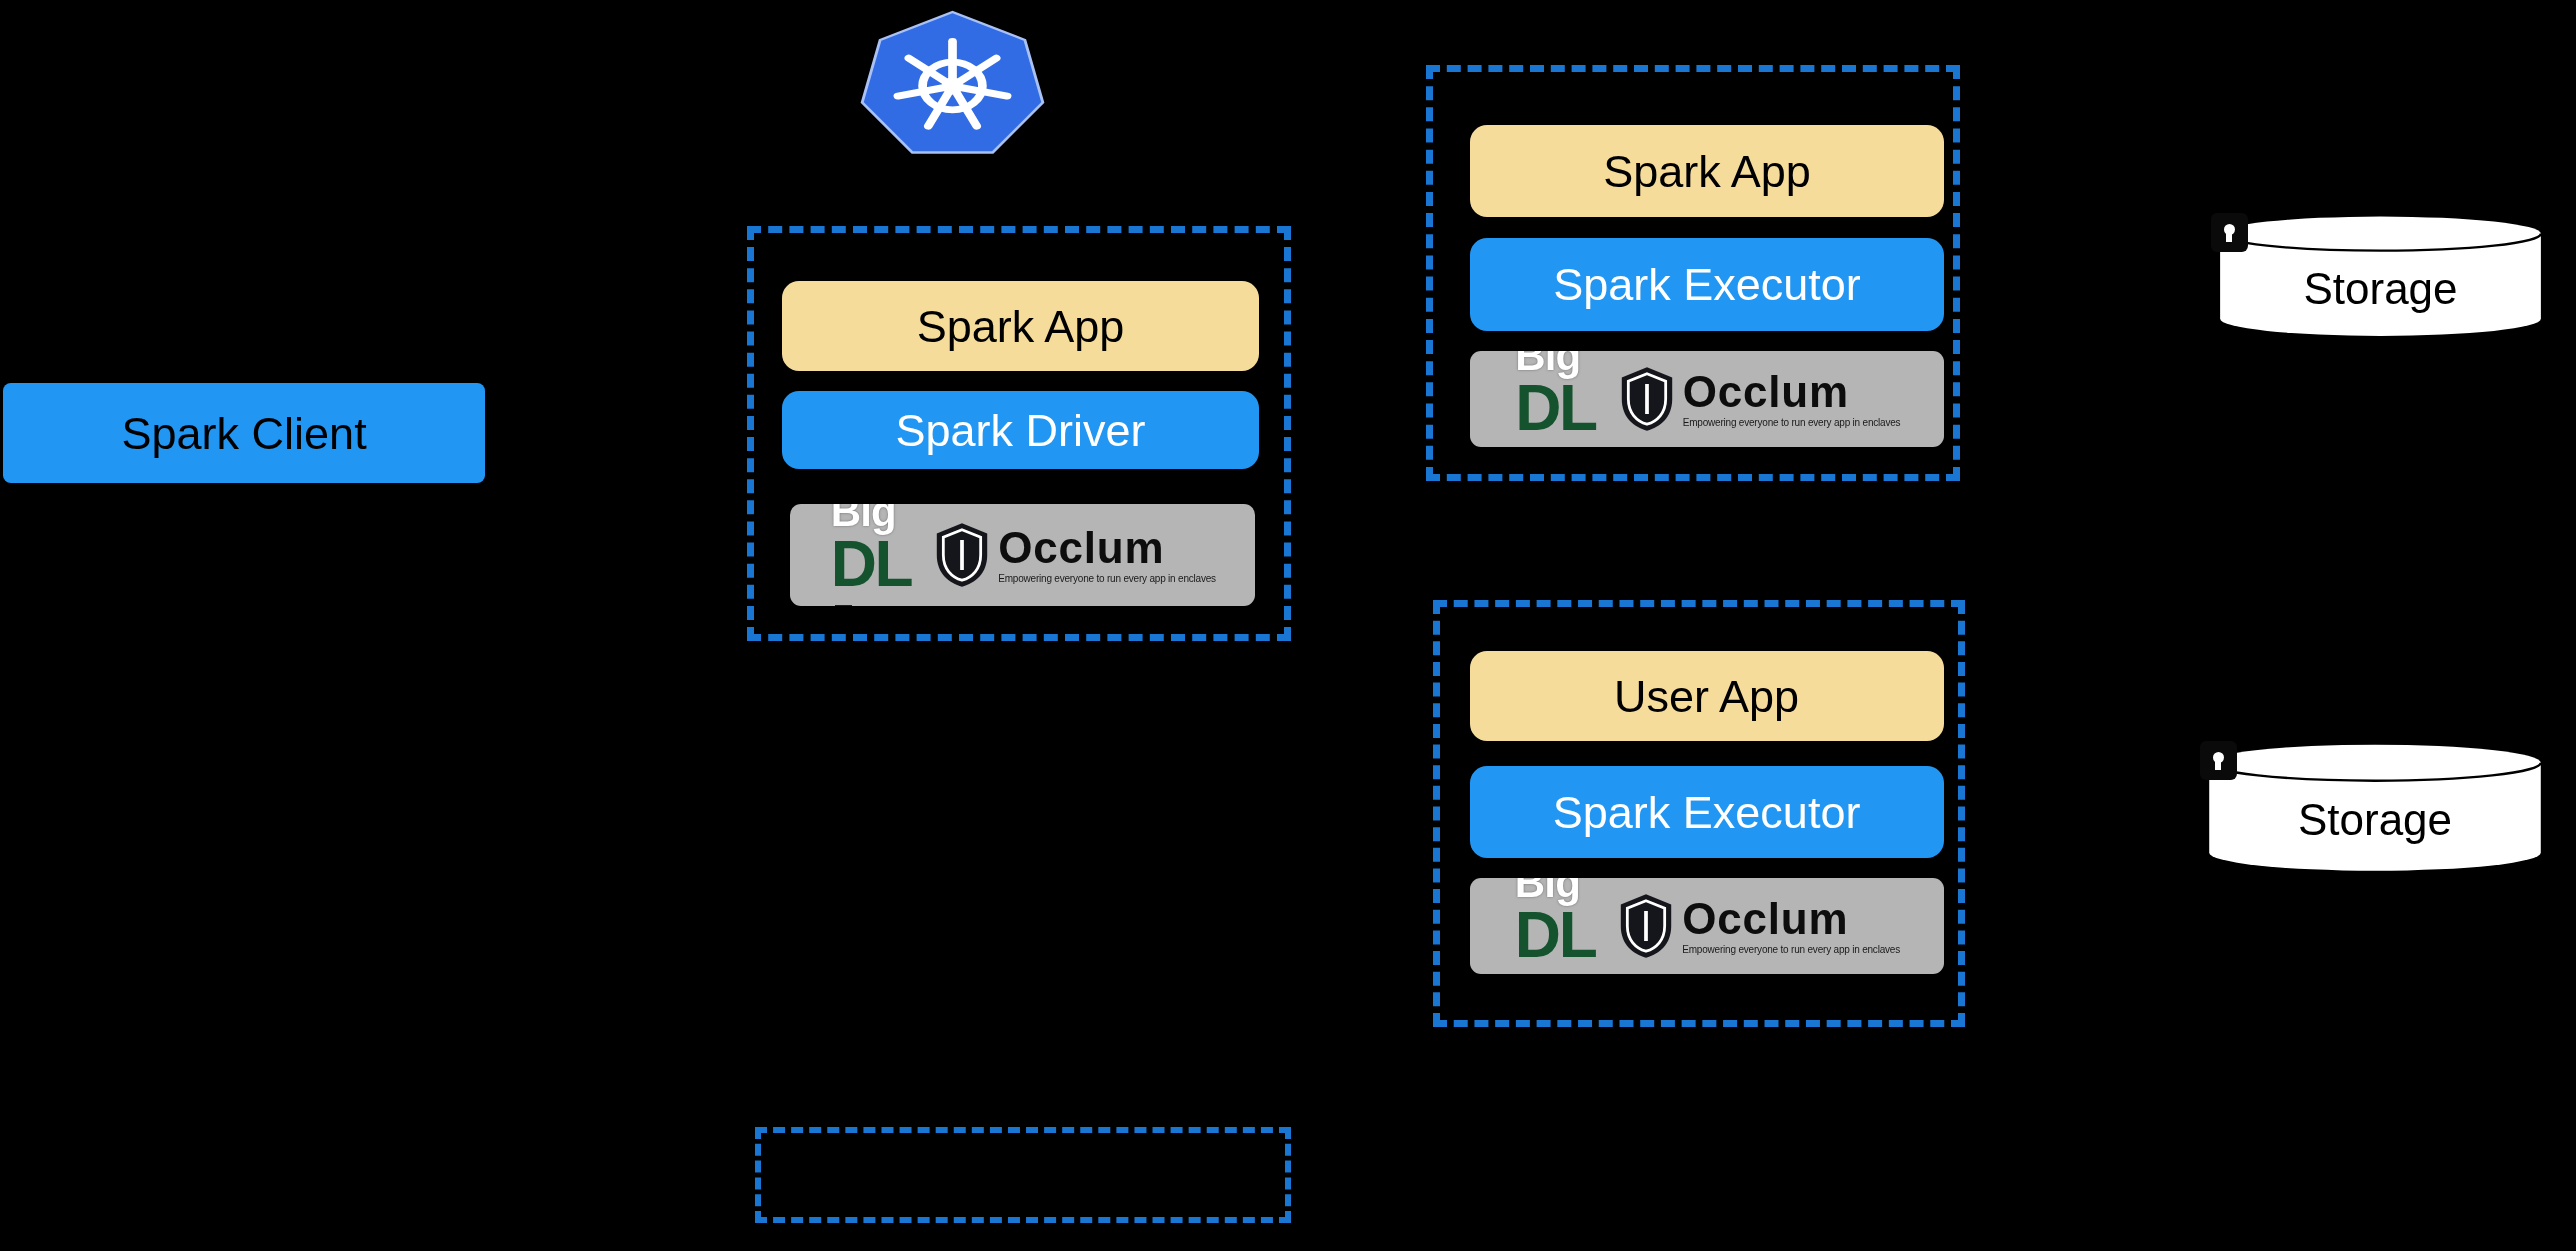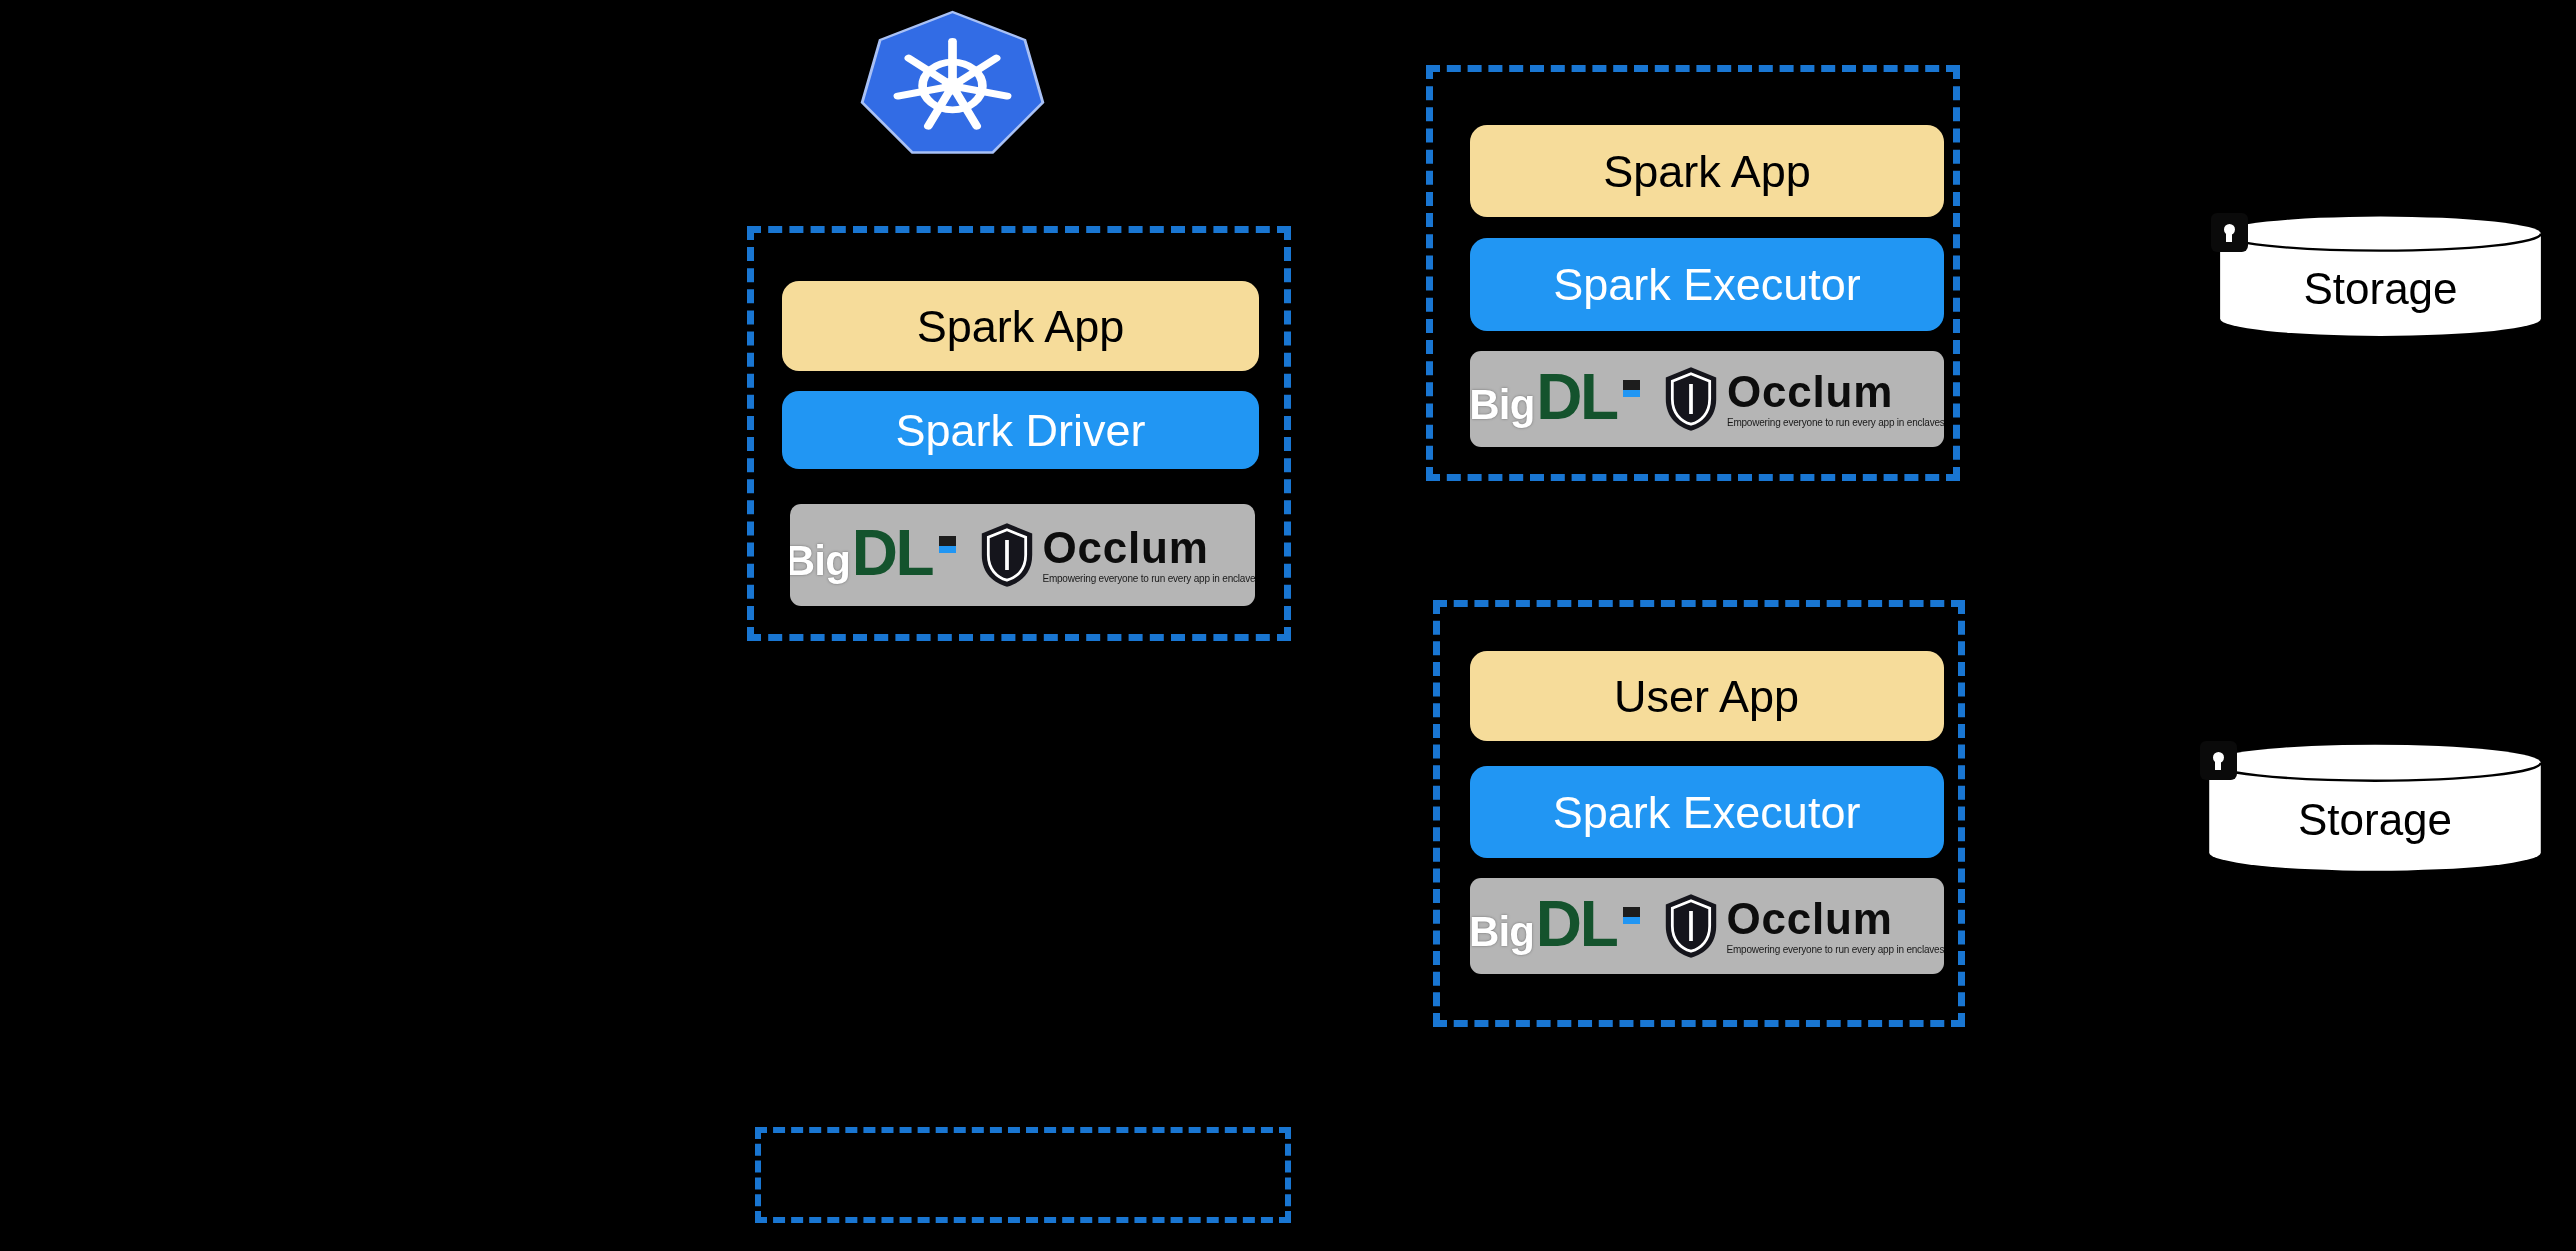--- a/index.html
+++ b/index.html
@@ -18,21 +18,21 @@
   .pill.tan  { background:var(--tan, #F6DC9A); color:#000; }
   .pill.blue { background:var(--accent-blue, #2196F3); color:#fff; }
   .pill.client { background:var(--accent-blue, #2196F3); color:#000; border-radius:7.8px; }
 
   
   .k8s-logo { position:absolute; left:856px; top:9.3px; width:193px; height:154px; }
 
   
   .logo-bar { position:absolute; background:var(--logo-gray, #B5B5B5); border-radius:11px;
               display:flex; align-items:center; justify-content:center; gap:23px; padding:0 15.6px; overflow:hidden; }
-  .bigdl { display:flex; align-items:baseline; }
+  .bigdl { display:flex; align-items:baseline;flex-direction:column; }
   .bigdl .big { color:#fff; font-weight:700; font-size:42px; text-shadow:0 0 2.3px rgba(40,40,40,.55); letter-spacing:-0.8px; }
   .bigdl .dl  { color:#14532d; font-weight:800; font-size:64px; letter-spacing:-2.3px; margin-left:1.6px; line-height:.9; }
   .bigdl .sq  { width:17px; height:17px; margin-left:6.2px; align-self:flex-start; margin-top:11px;
                 background:linear-gradient(#1d1d1d 60%, var(--accent-blue,#2196F3) 60%); }
   .occlum { display:flex; align-items:center; gap:7.8px; }
   .occlum .shield { width:56px; height:68px; flex:0 0 auto; }
   .occlum-text { display:flex; flex-direction:column; align-items:flex-start; }
   .occlum-name { color:#0d0d0d; font-weight:800; font-size:44px; letter-spacing:0.8px; line-height:1; }
   .occlum-tag  { color:#1a1a1a; font-size:10px; white-space:nowrap; margin-top:3.1px; letter-spacing:-0.2px; }
 
@@ -84,20 +84,23 @@
       <line x1="50" y1="50" x2="72.7" y2="31.9"></line>
       <line x1="50" y1="50" x2="78.3" y2="56.5"></line>
       <line x1="50" y1="50" x2="62.6" y2="76.1"></line>
       <line x1="50" y1="50" x2="37.4" y2="76.1"></line>
       <line x1="50" y1="50" x2="21.7" y2="56.5"></line>
       <line x1="50" y1="50" x2="27.3" y2="31.9"></line>
     </g>
     <circle cx="50" cy="50" r="5.5" fill="#fff"></circle>
   </svg>
 
+  <div class="pill client client-box">
+    <span>Spark Client</span>
+  </div>
 
   <div class="group group-driver">
     <div class="pill tan group-inner-abs d-top">
       <span>Spark App</span>
     </div>
     <div class="pill blue group-inner-abs d-mid">
       <span>Spark Driver</span>
     </div>
     <div class="logo-bar d-logo">
       <div class="bigdl">

